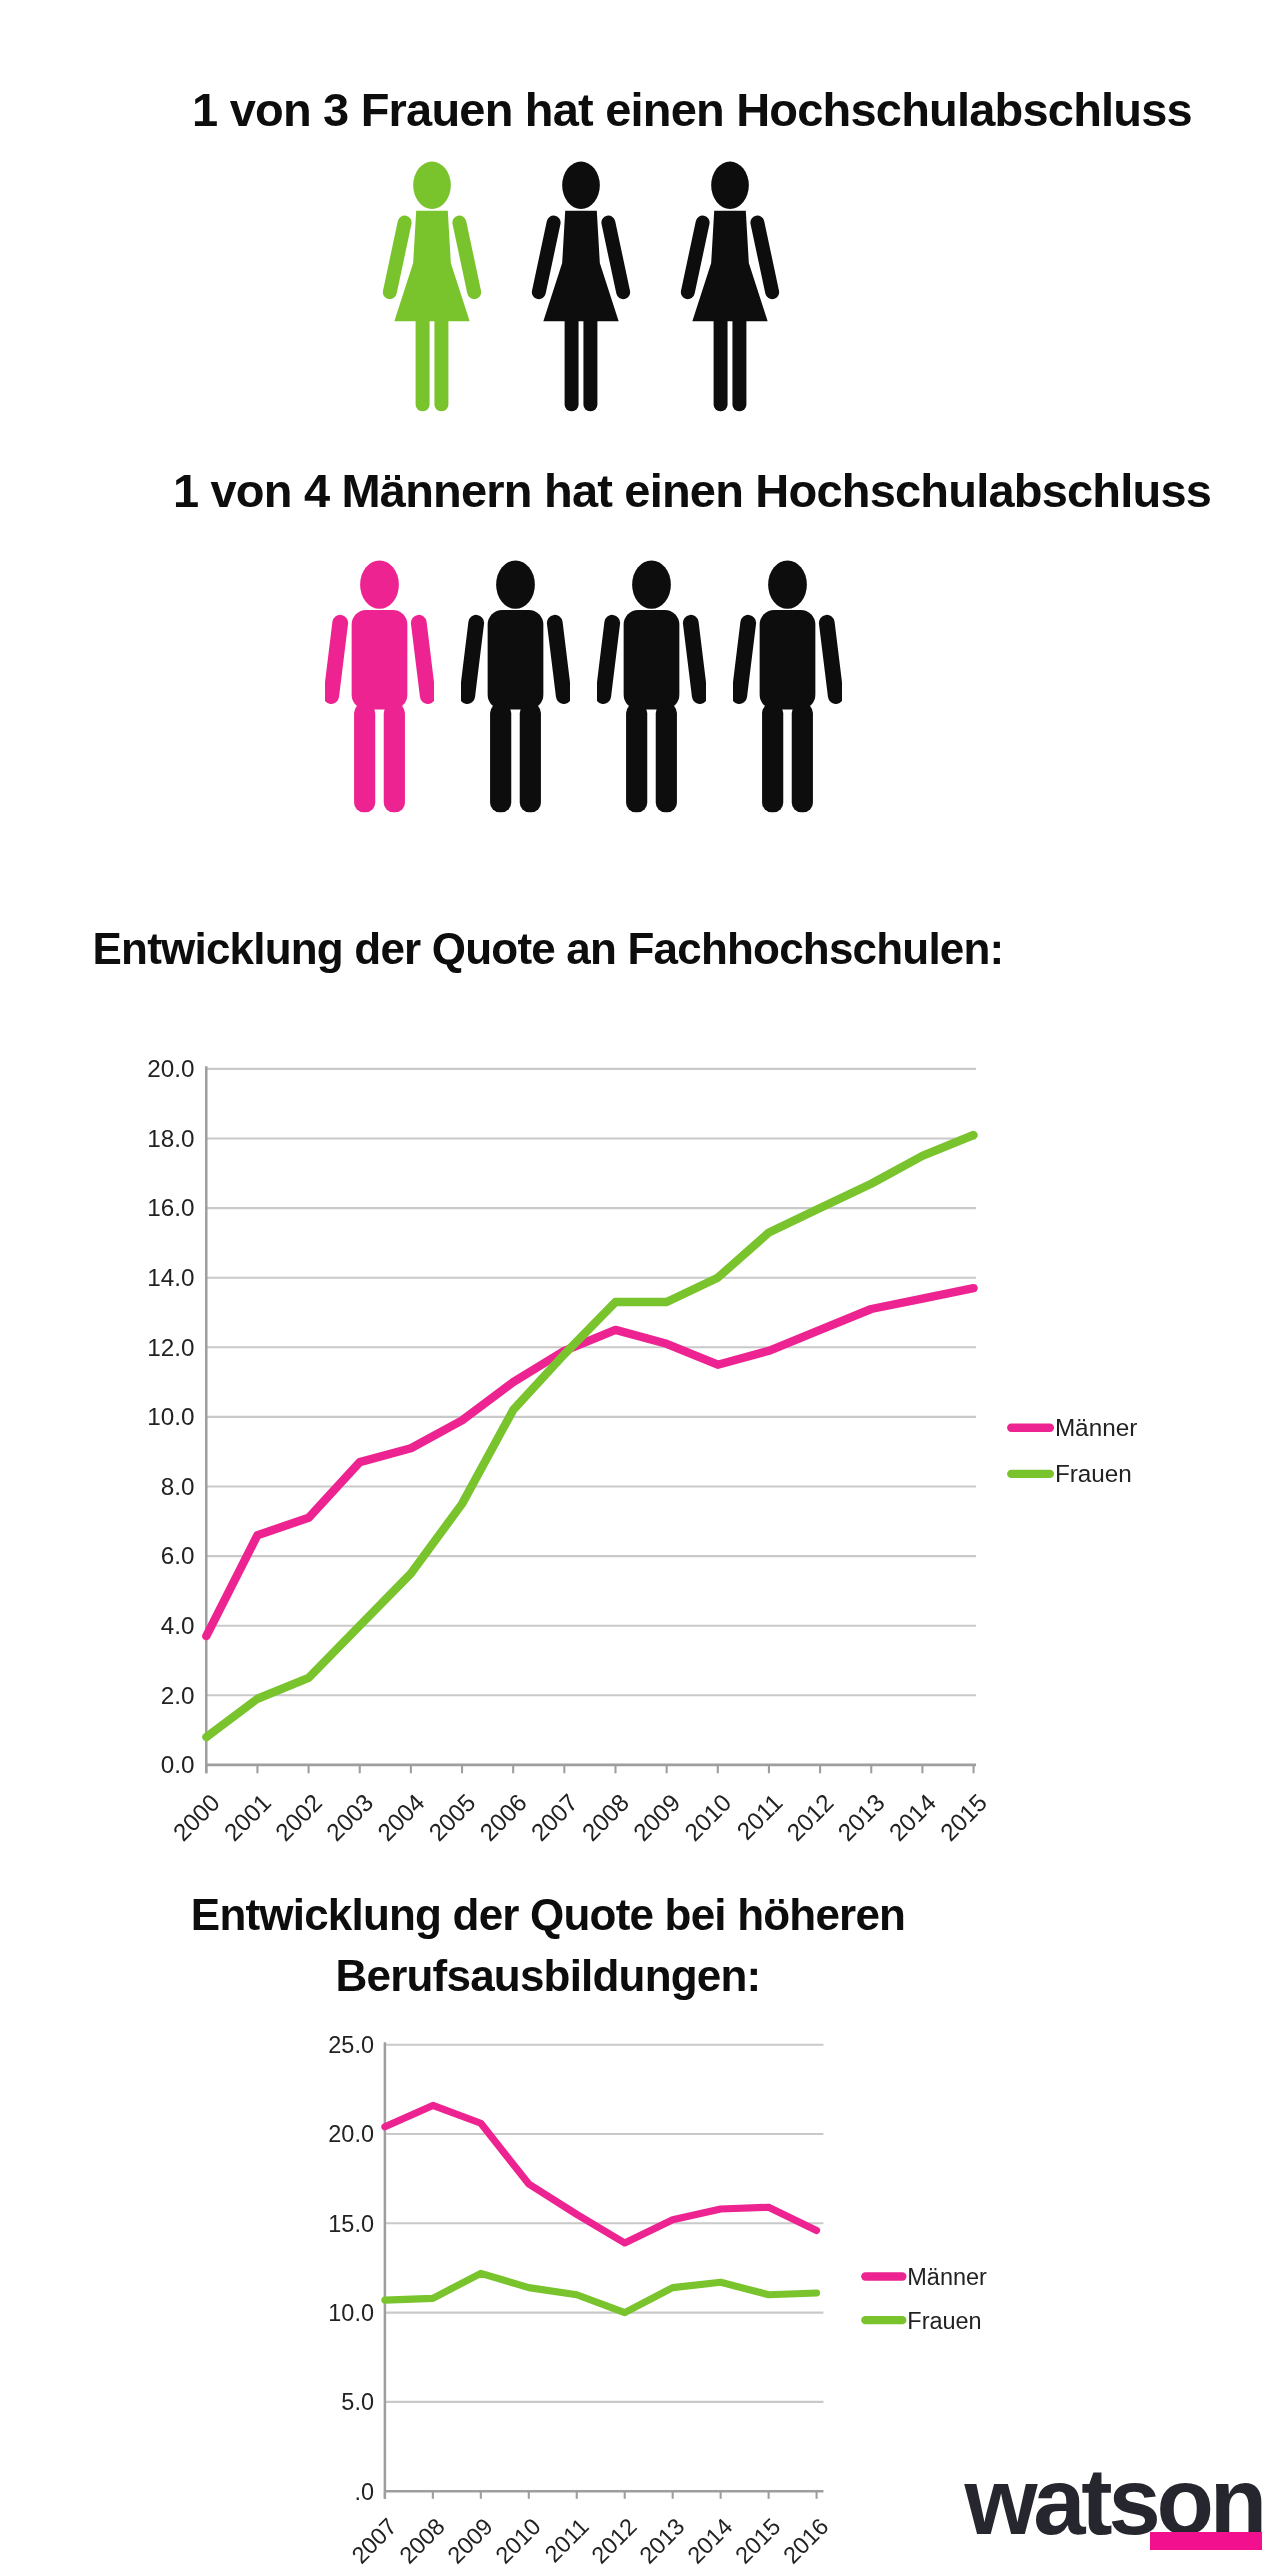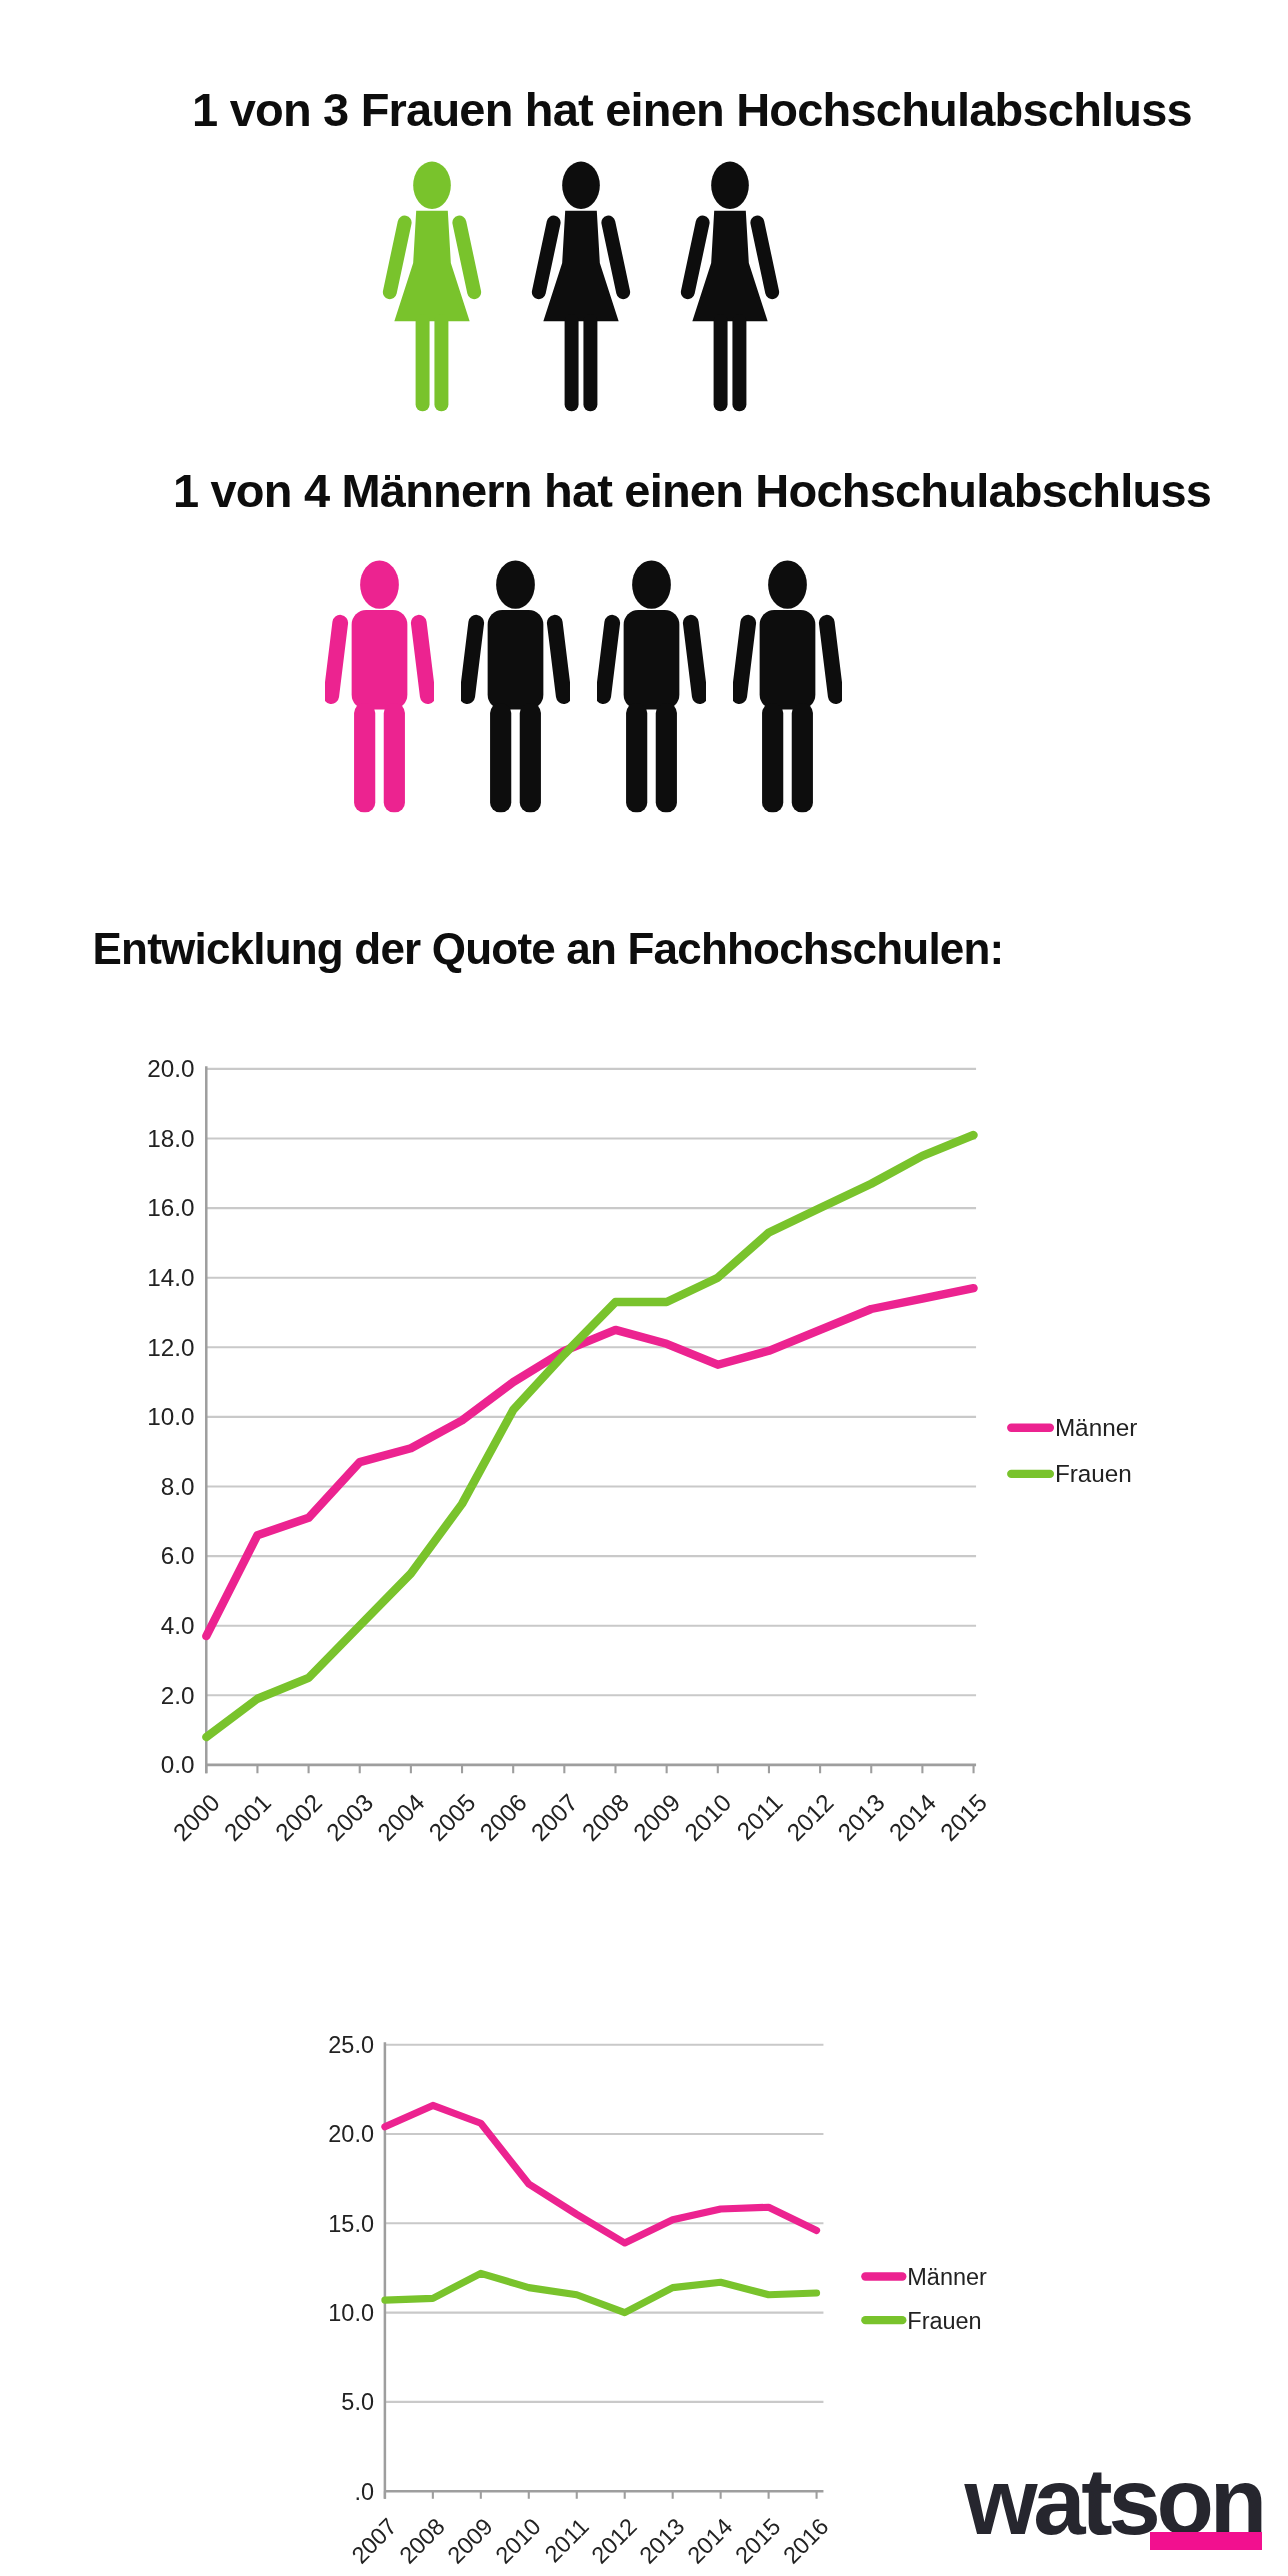--- a/index.html
+++ b/index.html
@@ -167,20 +167,22 @@
       <line x1="1161" y1="2105" x2="1161" y2="2115" stroke="#9E9E9E" stroke-width="2.5"></line>
       <text text-anchor="end" font-size="29" fill="#222222" transform="translate(1179 2152) rotate(-45)" class="tick-label">2015</text>
       <polyline points="246,1951.45 307,1831.1 368,1810.35 429,1743.95 490,1727.35 551,1694.15 612,1648.5 673,1611.15 734,1586.25 795,1602.85 856,1627.75 917,1611.15 978,1586.25 1039,1561.35 1100,1548.9 1161,1536.45" fill="none" stroke="#EC2390" stroke-width="10" stroke-linejoin="round" stroke-linecap="round"></polyline>
       <polyline points="246,2071.8 307,2026.15 368,2001.25 429,1939 490,1876.75 551,1793.75 612,1681.7 673,1615.3 734,1553.05 795,1553.05 856,1524 917,1470.05 978,1441 1039,1411.95 1100,1378.75 1161,1353.85" fill="none" stroke="#79C32C" stroke-width="10" stroke-linejoin="round" stroke-linecap="round"></polyline>
       <line x1="1206" y1="1703" x2="1252" y2="1703" stroke="#EC2390" stroke-width="10" stroke-linecap="round"></line>
       <text x="1258" y="1713" font-size="29" fill="#222222">Männer</text>
       <line x1="1206" y1="1758" x2="1252" y2="1758" stroke="#79C32C" stroke-width="10" stroke-linecap="round"></line>
       <text x="1258" y="1768" font-size="29" fill="#222222">Frauen</text>
     </svg>
 
+  <div class="chart-title" style="top:1885px">Entwicklung der Quote bei höheren
+Berufsausbildungen:</div>
 
   <svg id="chart2-svg" class="chart-svg" viewBox="0 2400 1536 672">
       <line x1="459" y1="2863.5" x2="982" y2="2863.5" stroke="#C9C9C9" stroke-width="2.5"></line>
       <line x1="459" y1="2757" x2="982" y2="2757" stroke="#C9C9C9" stroke-width="2.5"></line>
       <line x1="459" y1="2650.5" x2="982" y2="2650.5" stroke="#C9C9C9" stroke-width="2.5"></line>
       <line x1="459" y1="2544" x2="982" y2="2544" stroke="#C9C9C9" stroke-width="2.5"></line>
       <line x1="459" y1="2437.5" x2="982" y2="2437.5" stroke="#C9C9C9" stroke-width="2.5"></line>
       <line x1="459" y1="2970" x2="982" y2="2970" stroke="#9E9E9E" stroke-width="3"></line>
       <line x1="459" y1="2434.5" x2="459" y2="2979" stroke="#9E9E9E" stroke-width="3"></line>
       <text x="446" y="2447.5" text-anchor="end" font-size="28" fill="#222222" class="tick-label">25.0</text>

